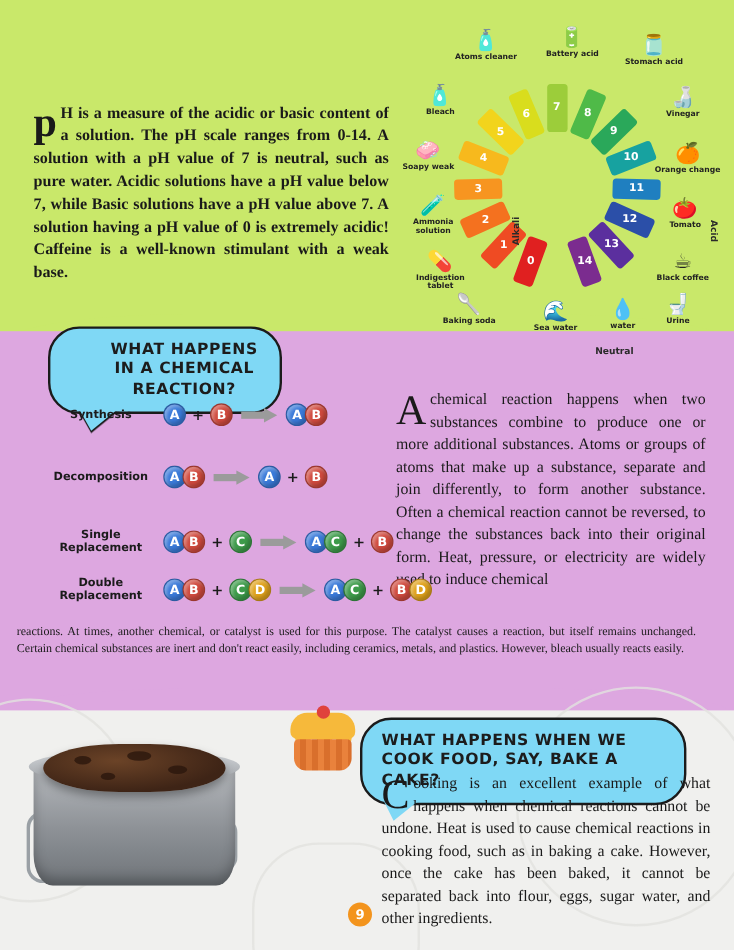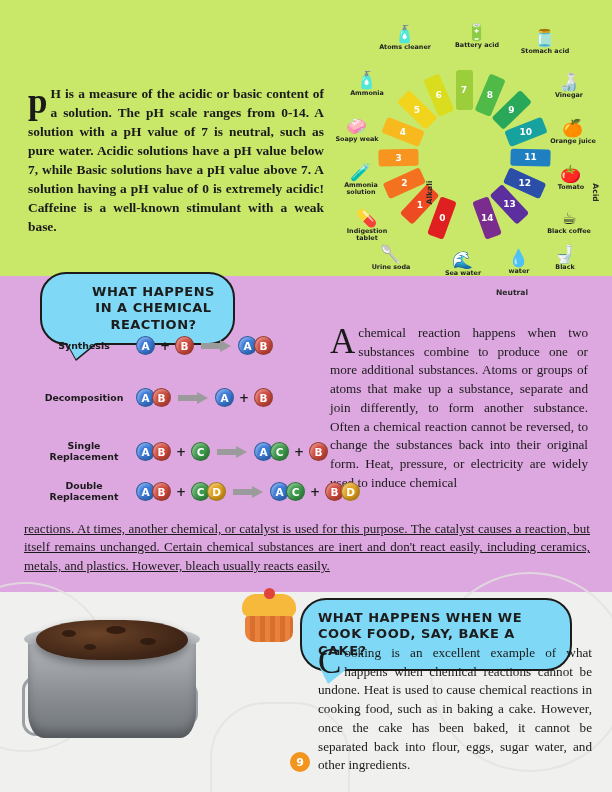--- a/index.html
+++ b/index.html
@@ -108,21 +108,21 @@
   }
   .dropcap::first-letter {
     font-size: 35px;
     line-height: 0.82;
     float: left;
     padding: 4px 3px 0 0;
     font-family: "Liberation Serif", serif;
   }
   .txt-ph { left: 28px; top: 84px; width: 296px; font-weight: bold; }
   .txt-react-col { left: 330px; top: 324px; width: 258px; font-size: 13.2px; }
-  .txt-react-wide { left: 24px; top: 520px; width: 566px; font-size: 13px; text-decoration: underline; }
+  .txt-react-wide { left: 14px; top: 520px; width: 566px; font-size: 10px; }
   .txt-cook { left: 318px; top: 644px; width: 274px; font-size: 13.2px; }
 
   
   .wheel-wrap { position: absolute; left: 330px; top: 24px; width: 270px; height: 252px; }
   .wheel { position: absolute; left: 48px; top: 46px; width: 172px; height: 172px; }
   .wheel-center {
     position: absolute; left: 42px; top: 42px; width: 88px; height: 88px;
     background: #fff; border-radius: 50%;
     border: 5px solid #e9e9e9;
     display: flex; align-items: center; justify-content: center;
@@ -328,57 +328,57 @@
     <div class="item" style="left:118px; top:0px;">
       <span class="gl">🔋</span>
       <span>Battery acid</span>
     </div>
     <div class="item" style="left:186px; top:6px;">
       <span class="gl">🫙</span>
       <span>Stomach acid</span>
     </div>
     <div class="item" style="left:8px;   top:48px;">
       <span class="gl">🧴</span>
-      <span>Ammonia</span>
+      <span>Bleach</span>
     </div>
     <div class="item" style="left:210px; top:50px;">
       <span class="gl">🍶</span>
       <span>Vinegar</span>
     </div>
     <div class="item" style="left:-2px;  top:94px;">
       <span class="gl">🧼</span>
       <span>Soapy weak</span>
     </div>
     <div class="item" style="left:214px; top:96px;">
       <span class="gl">🍊</span>
-      <span>Orange juice</span>
+      <span>Orange change</span>
     </div>
     <div class="item" style="left:2px;   top:140px;">
       <span class="gl">🧪</span>
       <span>Ammonia solution</span>
     </div>
     <div class="item" style="left:212px; top:142px;">
       <span class="gl">🍅</span>
       <span>Tomato</span>
     </div>
     <div class="item" style="left:8px;   top:186px;">
       <span class="gl">💊</span>
       <span>Indigestion tablet</span>
     </div>
     <div class="item" style="left:210px; top:186px;">
       <span class="gl">☕</span>
       <span>Black coffee</span>
     </div>
     <div class="item" style="left:32px;  top:222px;">
       <span class="gl">🥄</span>
-      <span>Urine soda</span>
+      <span>Baking soda</span>
     </div>
     <div class="item" style="left:206px; top:222px;">
       <span class="gl">🚽</span>
-      <span>Black</span>
+      <span>Urine</span>
     </div>
     <div class="item" style="left:104px; top:228px;">
       <span class="gl">🌊</span>
       <span>Sea water</span>
     </div>
     <div class="item" style="left:160px; top:226px;">
       <span class="gl">💧</span>
       <span>water</span>
     </div>
   </div>

